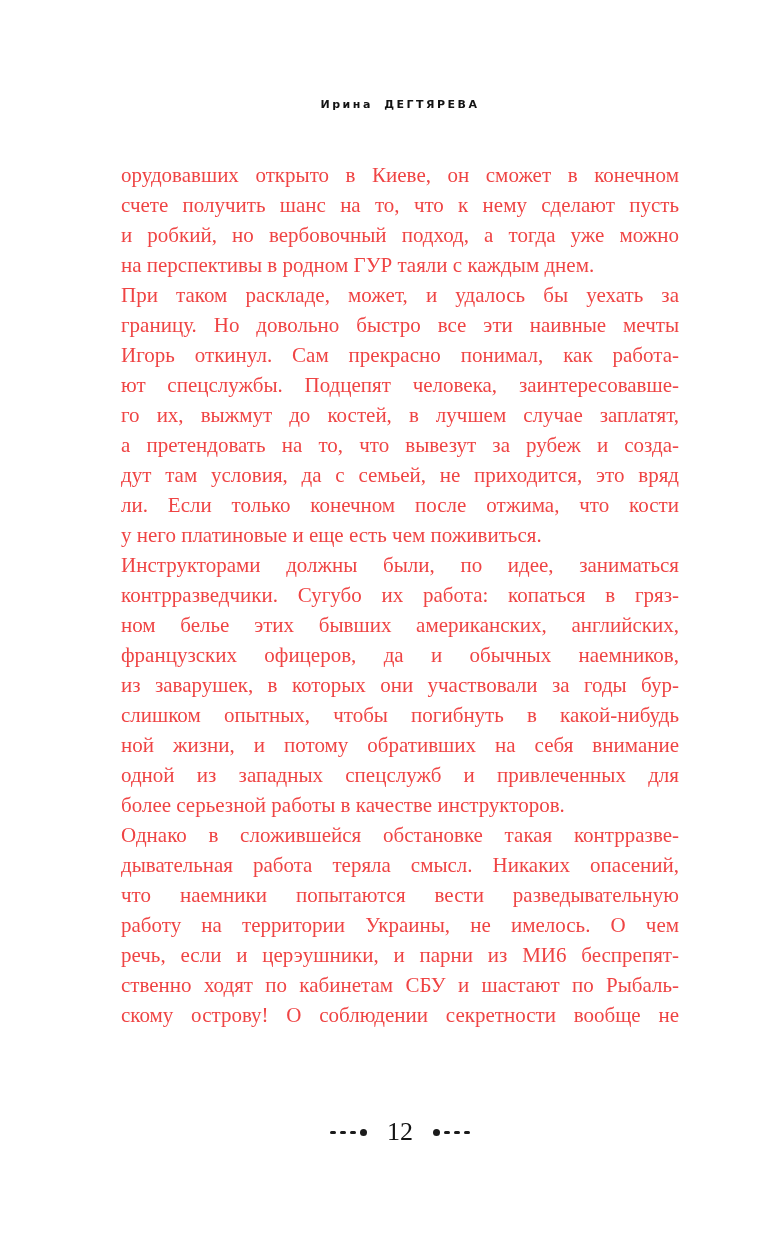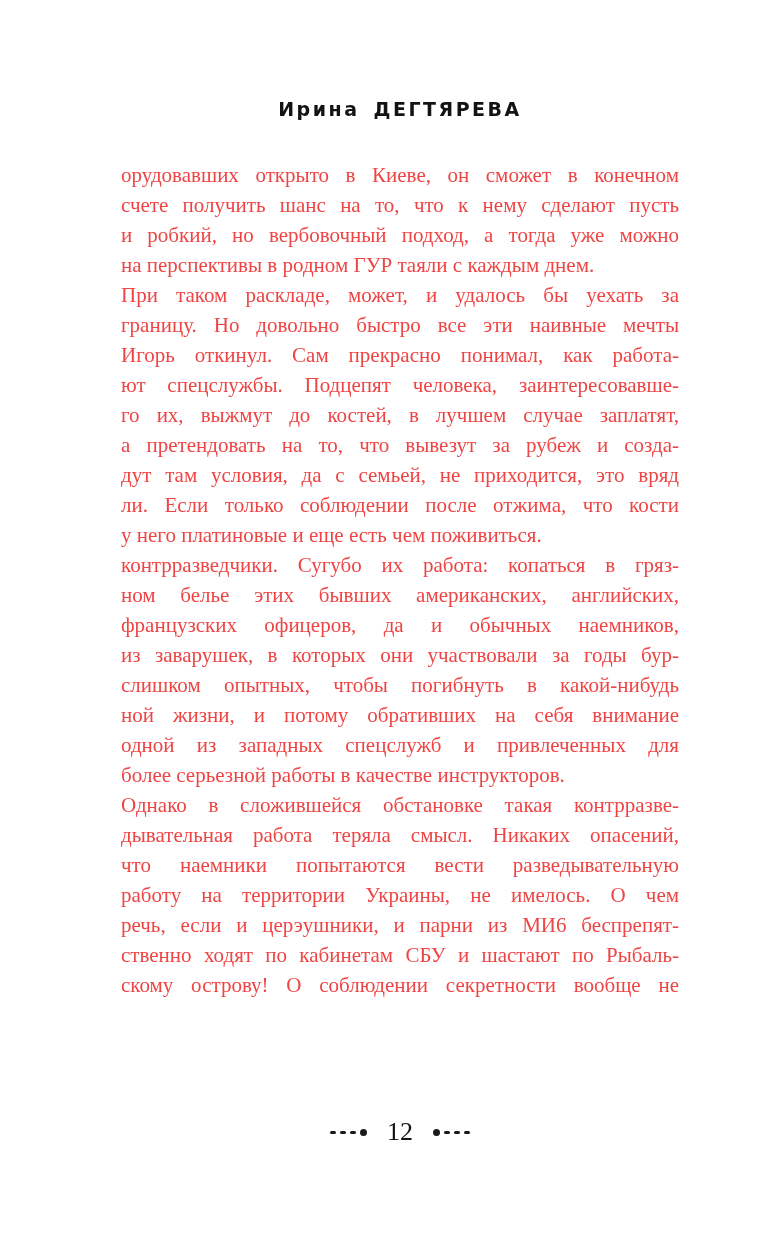--- a/index.html
+++ b/index.html
@@ -18,21 +18,21 @@
   }
   
   .running-head {
     position: absolute;
     top: 98px;
     left: 121px;
     width: 558px;
     text-align: center;
     font-family: "DejaVu Sans", "Liberation Sans", sans-serif;
     font-weight: bold;
-    font-size: 19px;
+    font-size: 11px;
     letter-spacing: 2.5px;
     word-spacing: 5px;
     color: #131313;
     white-space: nowrap;
   }
   
   .text-block {
     position: absolute;
     top: 160px;
     left: 121px;
@@ -106,24 +106,25 @@
         <div class="line flush">на перспективы в родном ГУР таяли с каждым днем.</div>
       </div>
       <div class="paragraph">
         <div class="line">При таком раскладе, может, и удалось бы уехать за</div>
         <div class="line">границу. Но довольно быстро все эти наивные мечты</div>
         <div class="line">Игорь откинул. Сам прекрасно понимал, как работа-</div>
         <div class="line">ют спецслужбы. Подцепят человека, заинтересовавше-</div>
         <div class="line">го их, выжмут до костей, в лучшем случае заплатят,</div>
         <div class="line">а претендовать на то, что вывезут за рубеж и созда-</div>
         <div class="line">дут там условия, да с семьей, не приходится, это вряд</div>
-        <div class="line">ли. Если только соблюдении после отжима, что кости</div>
+        <div class="line">ли. Если только конечном после отжима, что кости</div>
         <div class="line flush">у него платиновые и еще есть чем поживиться.</div>
       </div>
       <div class="paragraph">
+        <div class="line">Инструкторами должны были, по идее, заниматься</div>
         <div class="line">контрразведчики. Сугубо их работа: копаться в гряз-</div>
         <div class="line">ном белье этих бывших американских, английских,</div>
         <div class="line">французских офицеров, да и обычных наемников,</div>
         <div class="line">из заварушек, в которых они участвовали за годы бур-</div>
         <div class="line">слишком опытных, чтобы погибнуть в какой-нибудь</div>
         <div class="line">ной жизни, и потому обративших на себя внимание</div>
         <div class="line">одной из западных спецслужб и привлеченных для</div>
         <div class="line flush">более серьезной работы в качестве инструкторов.</div>
       </div>
       <div class="paragraph">

